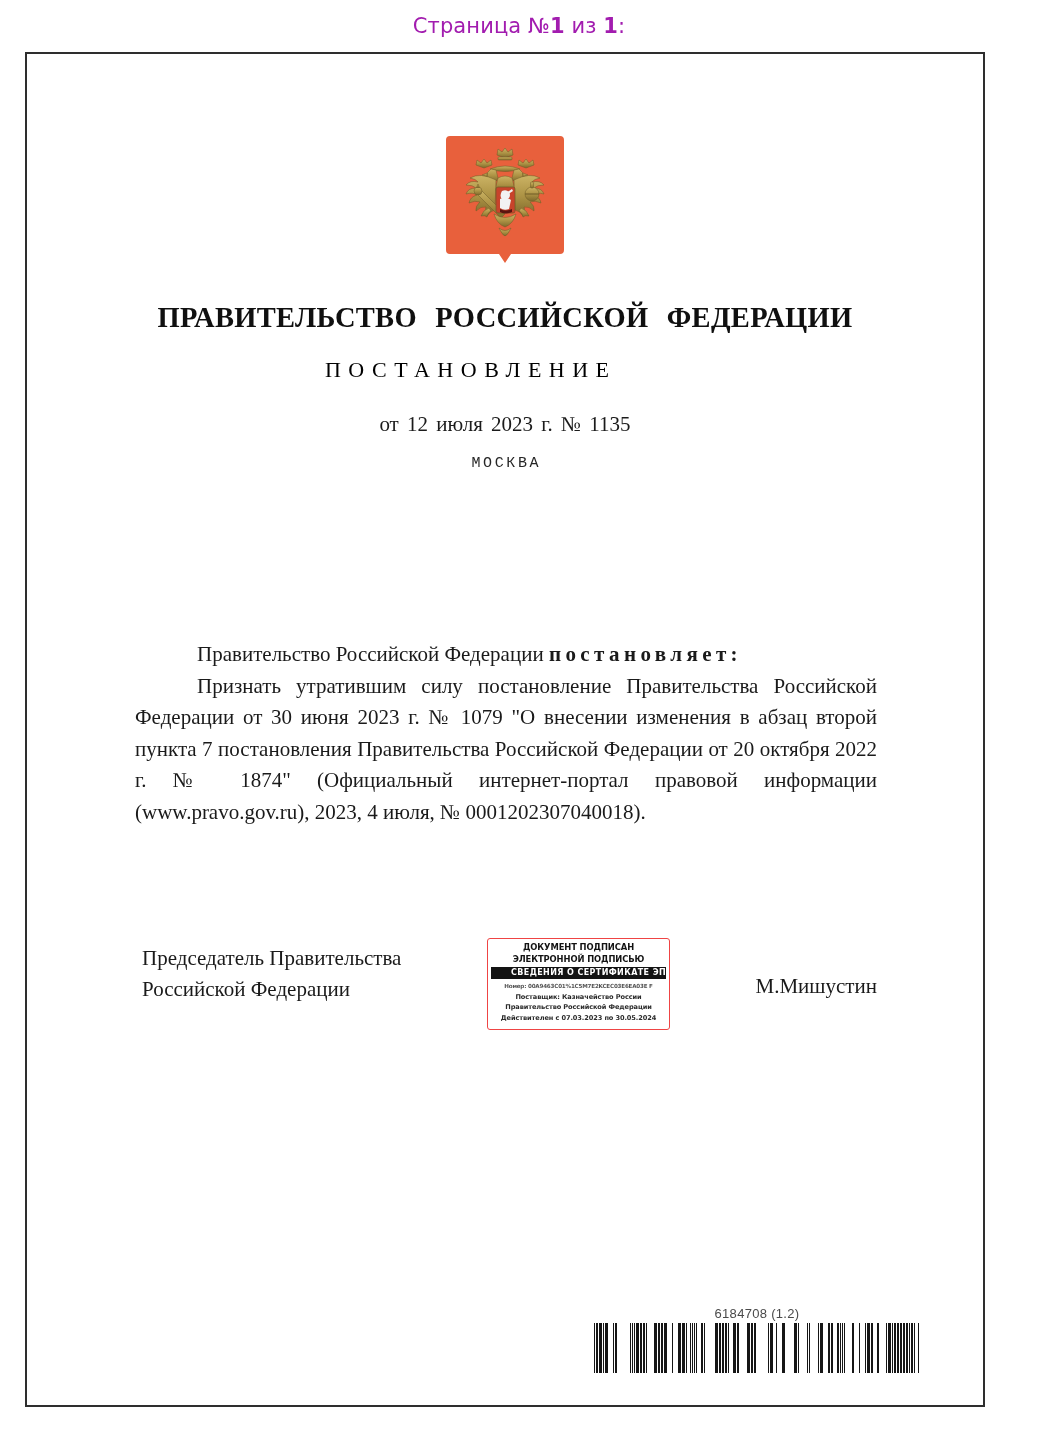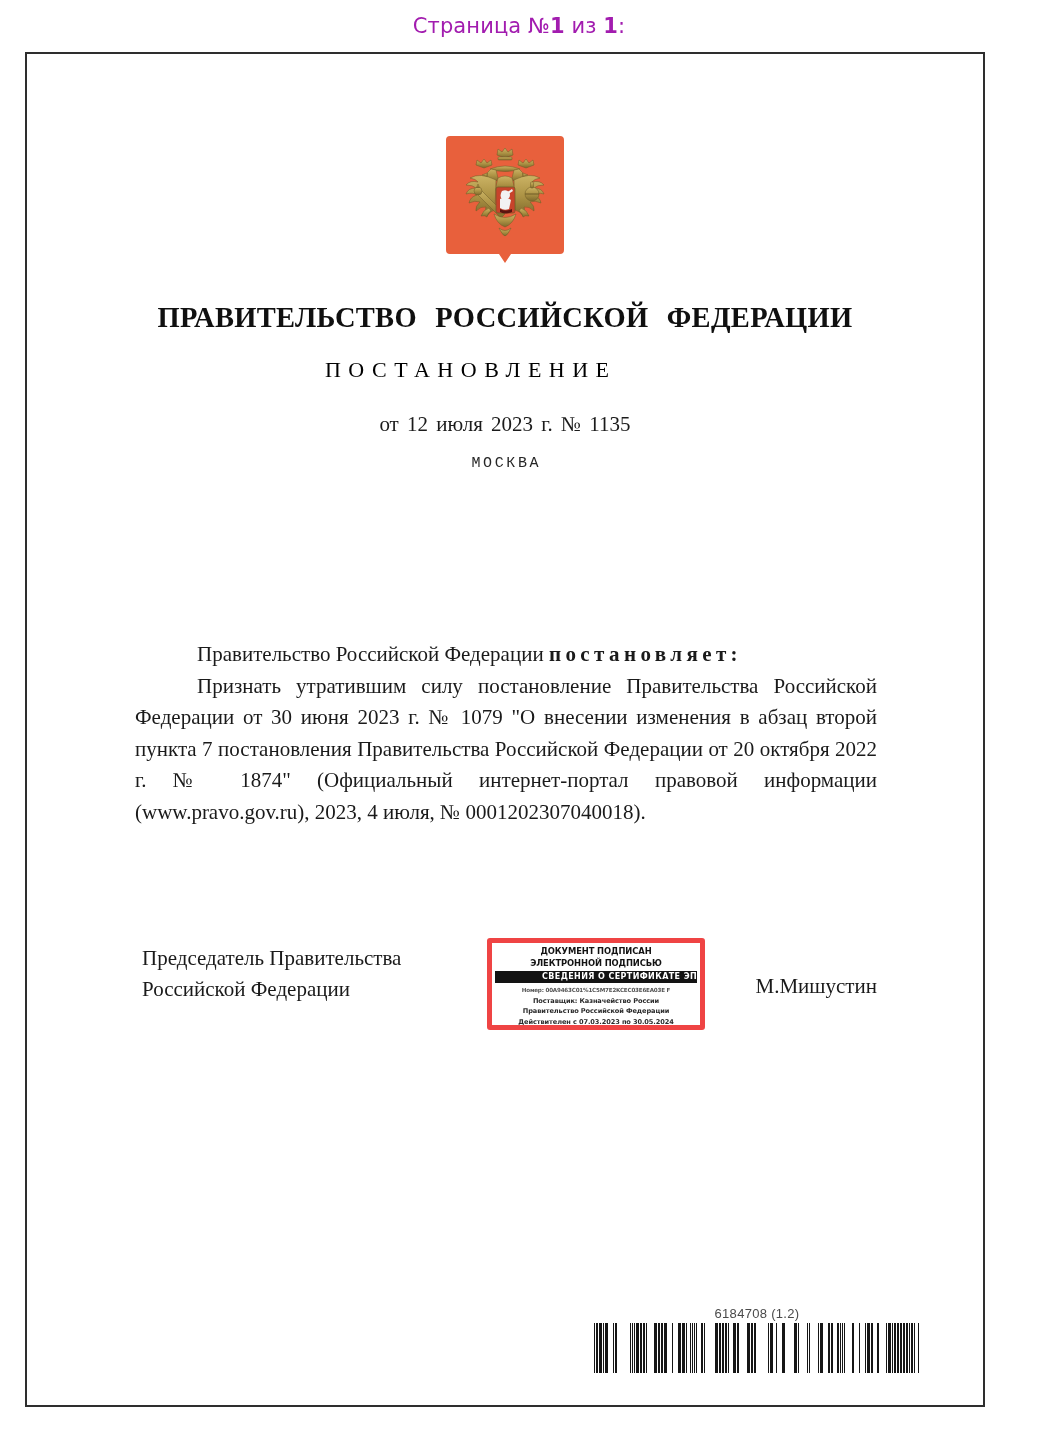--- a/index.html
+++ b/index.html
@@ -181,23 +181,23 @@
     font-family: "Liberation Serif", "DejaVu Serif", serif;
     font-size: 21px;
     color: #1a1a1a;
   }
 
   
   .estamp {
     position: absolute;
     left: 352px;
     top: 0px;
-    width: 218px;
+    width: 183px;
     height: 92px;
-    border: 5px solid #ef4444;
+    border: 1px solid #ef4444;
     border-radius: 3px;
     background: #ffffff;
     box-sizing: border-box;
     overflow: hidden;
   }
   .estamp-head {
     text-align: center;
     font-family: "DejaVu Sans", sans-serif;
     font-weight: 700;
     font-size: 8.4px;

